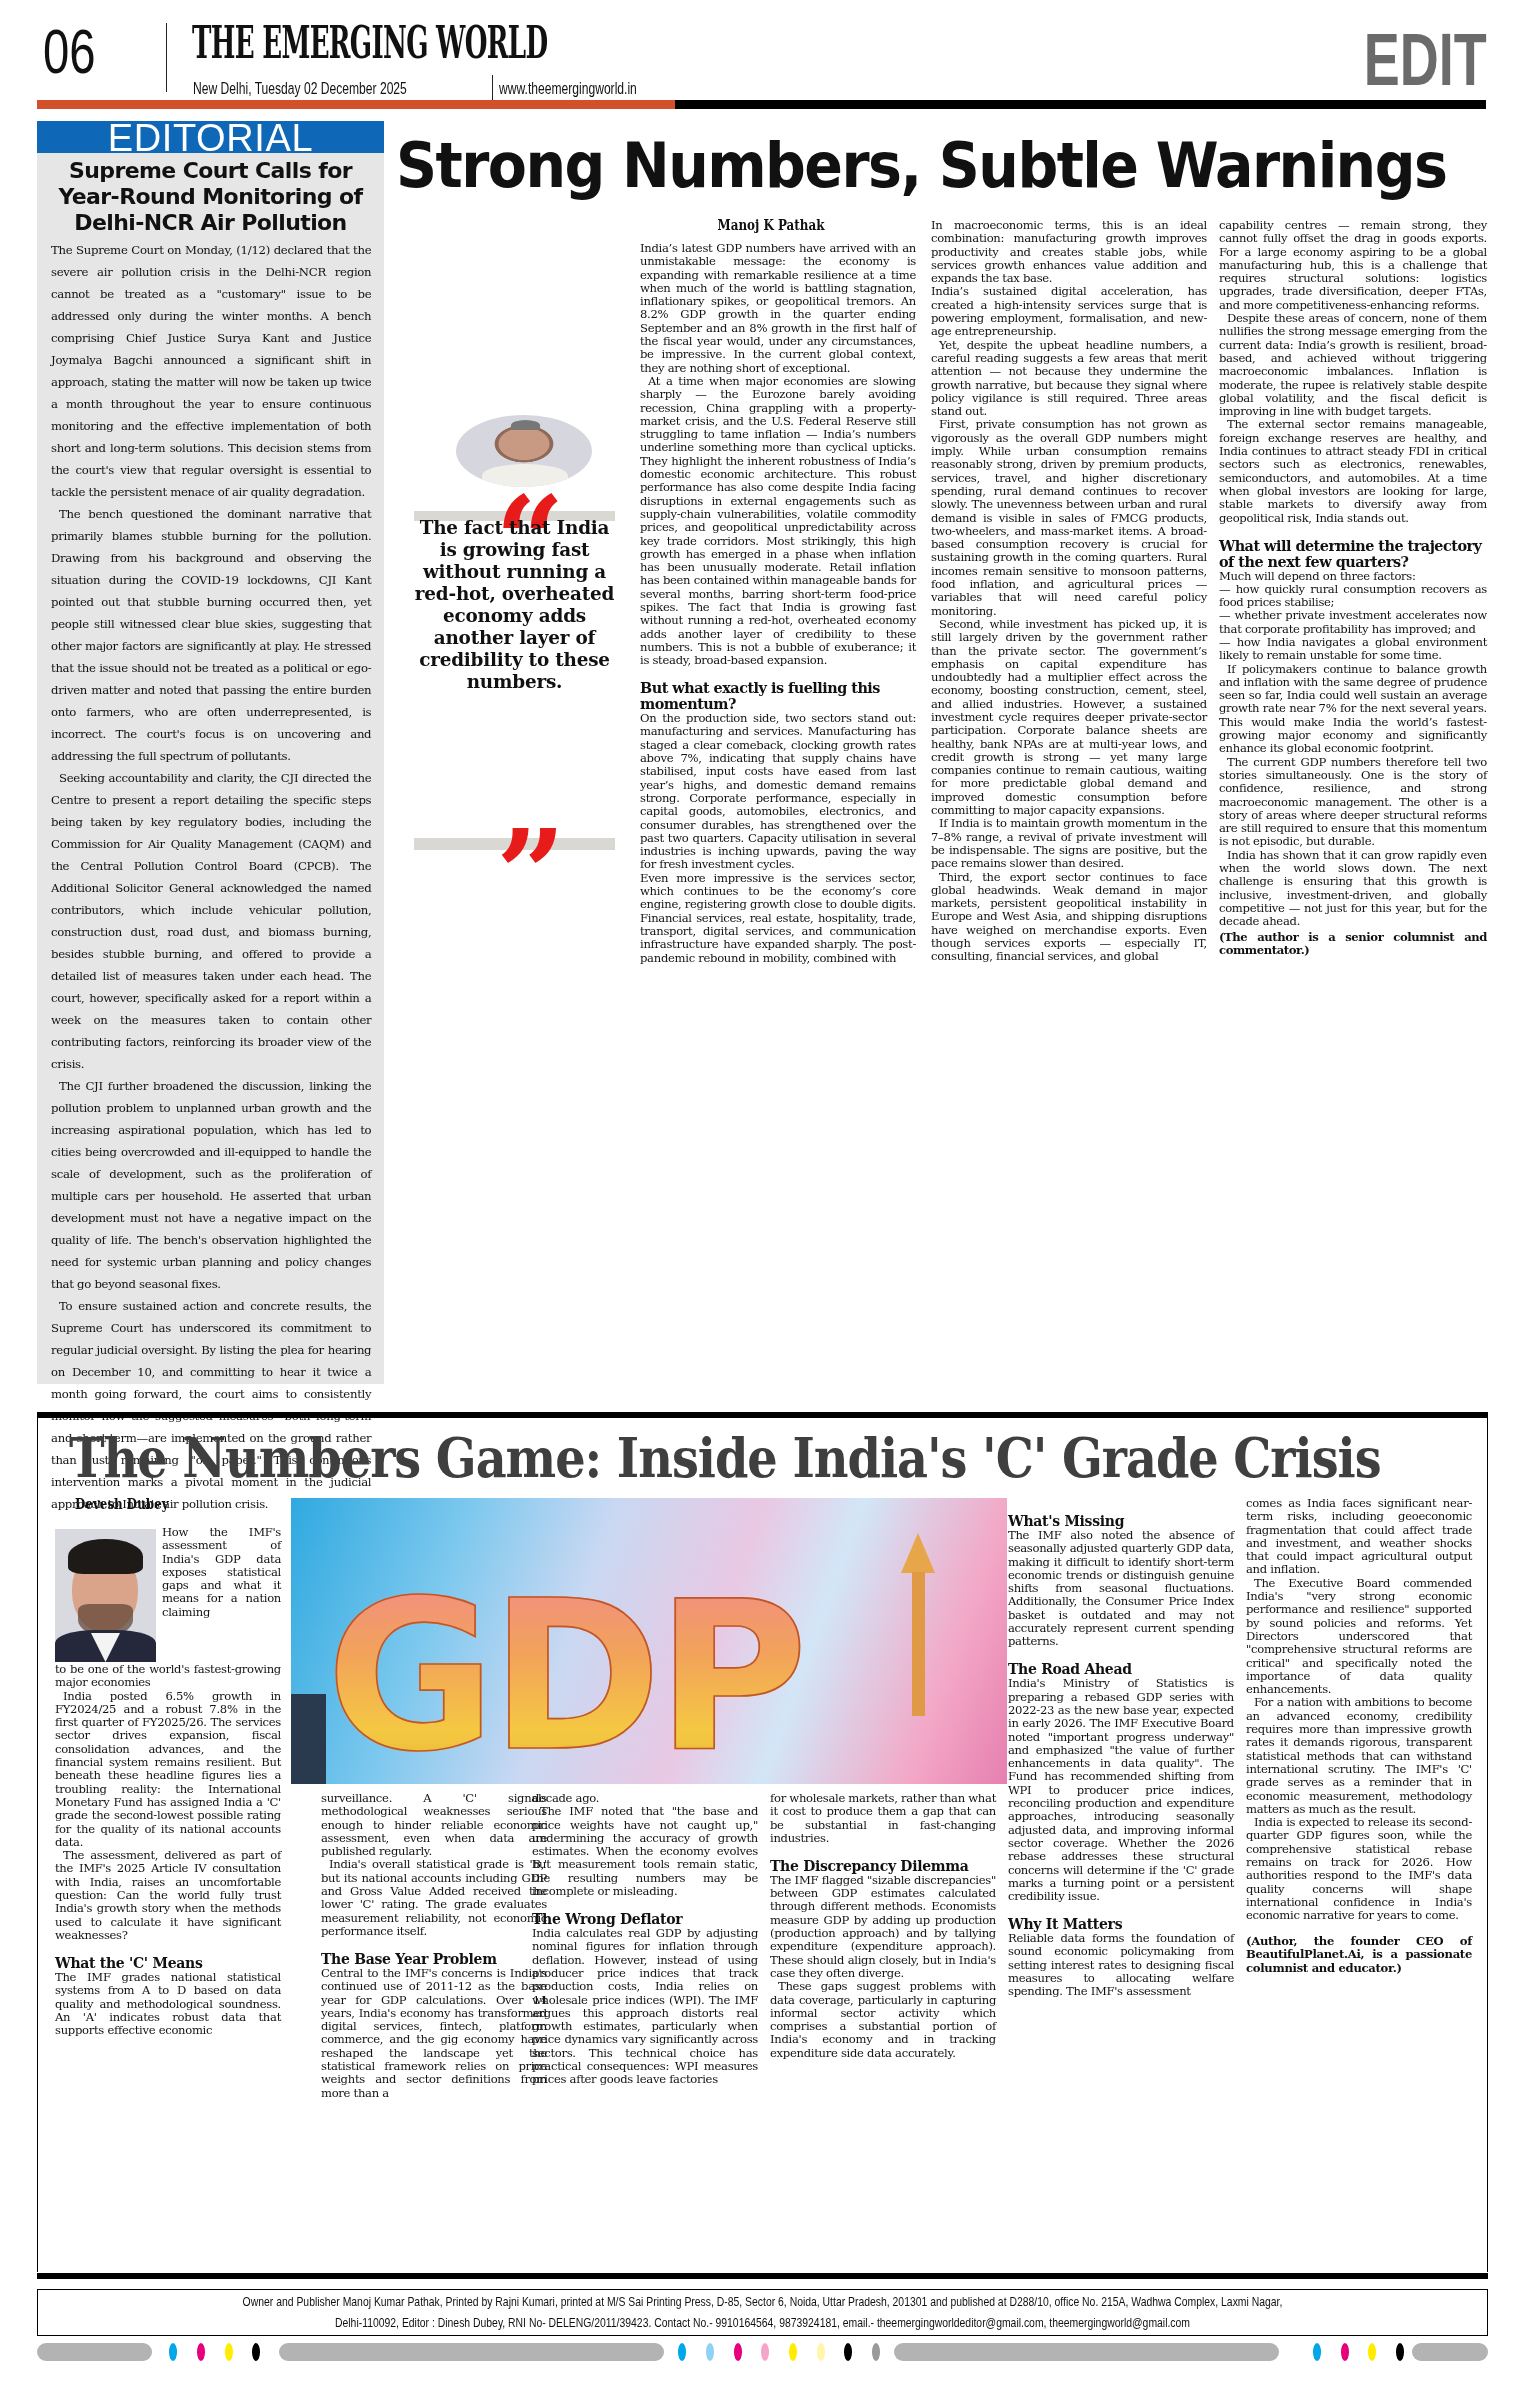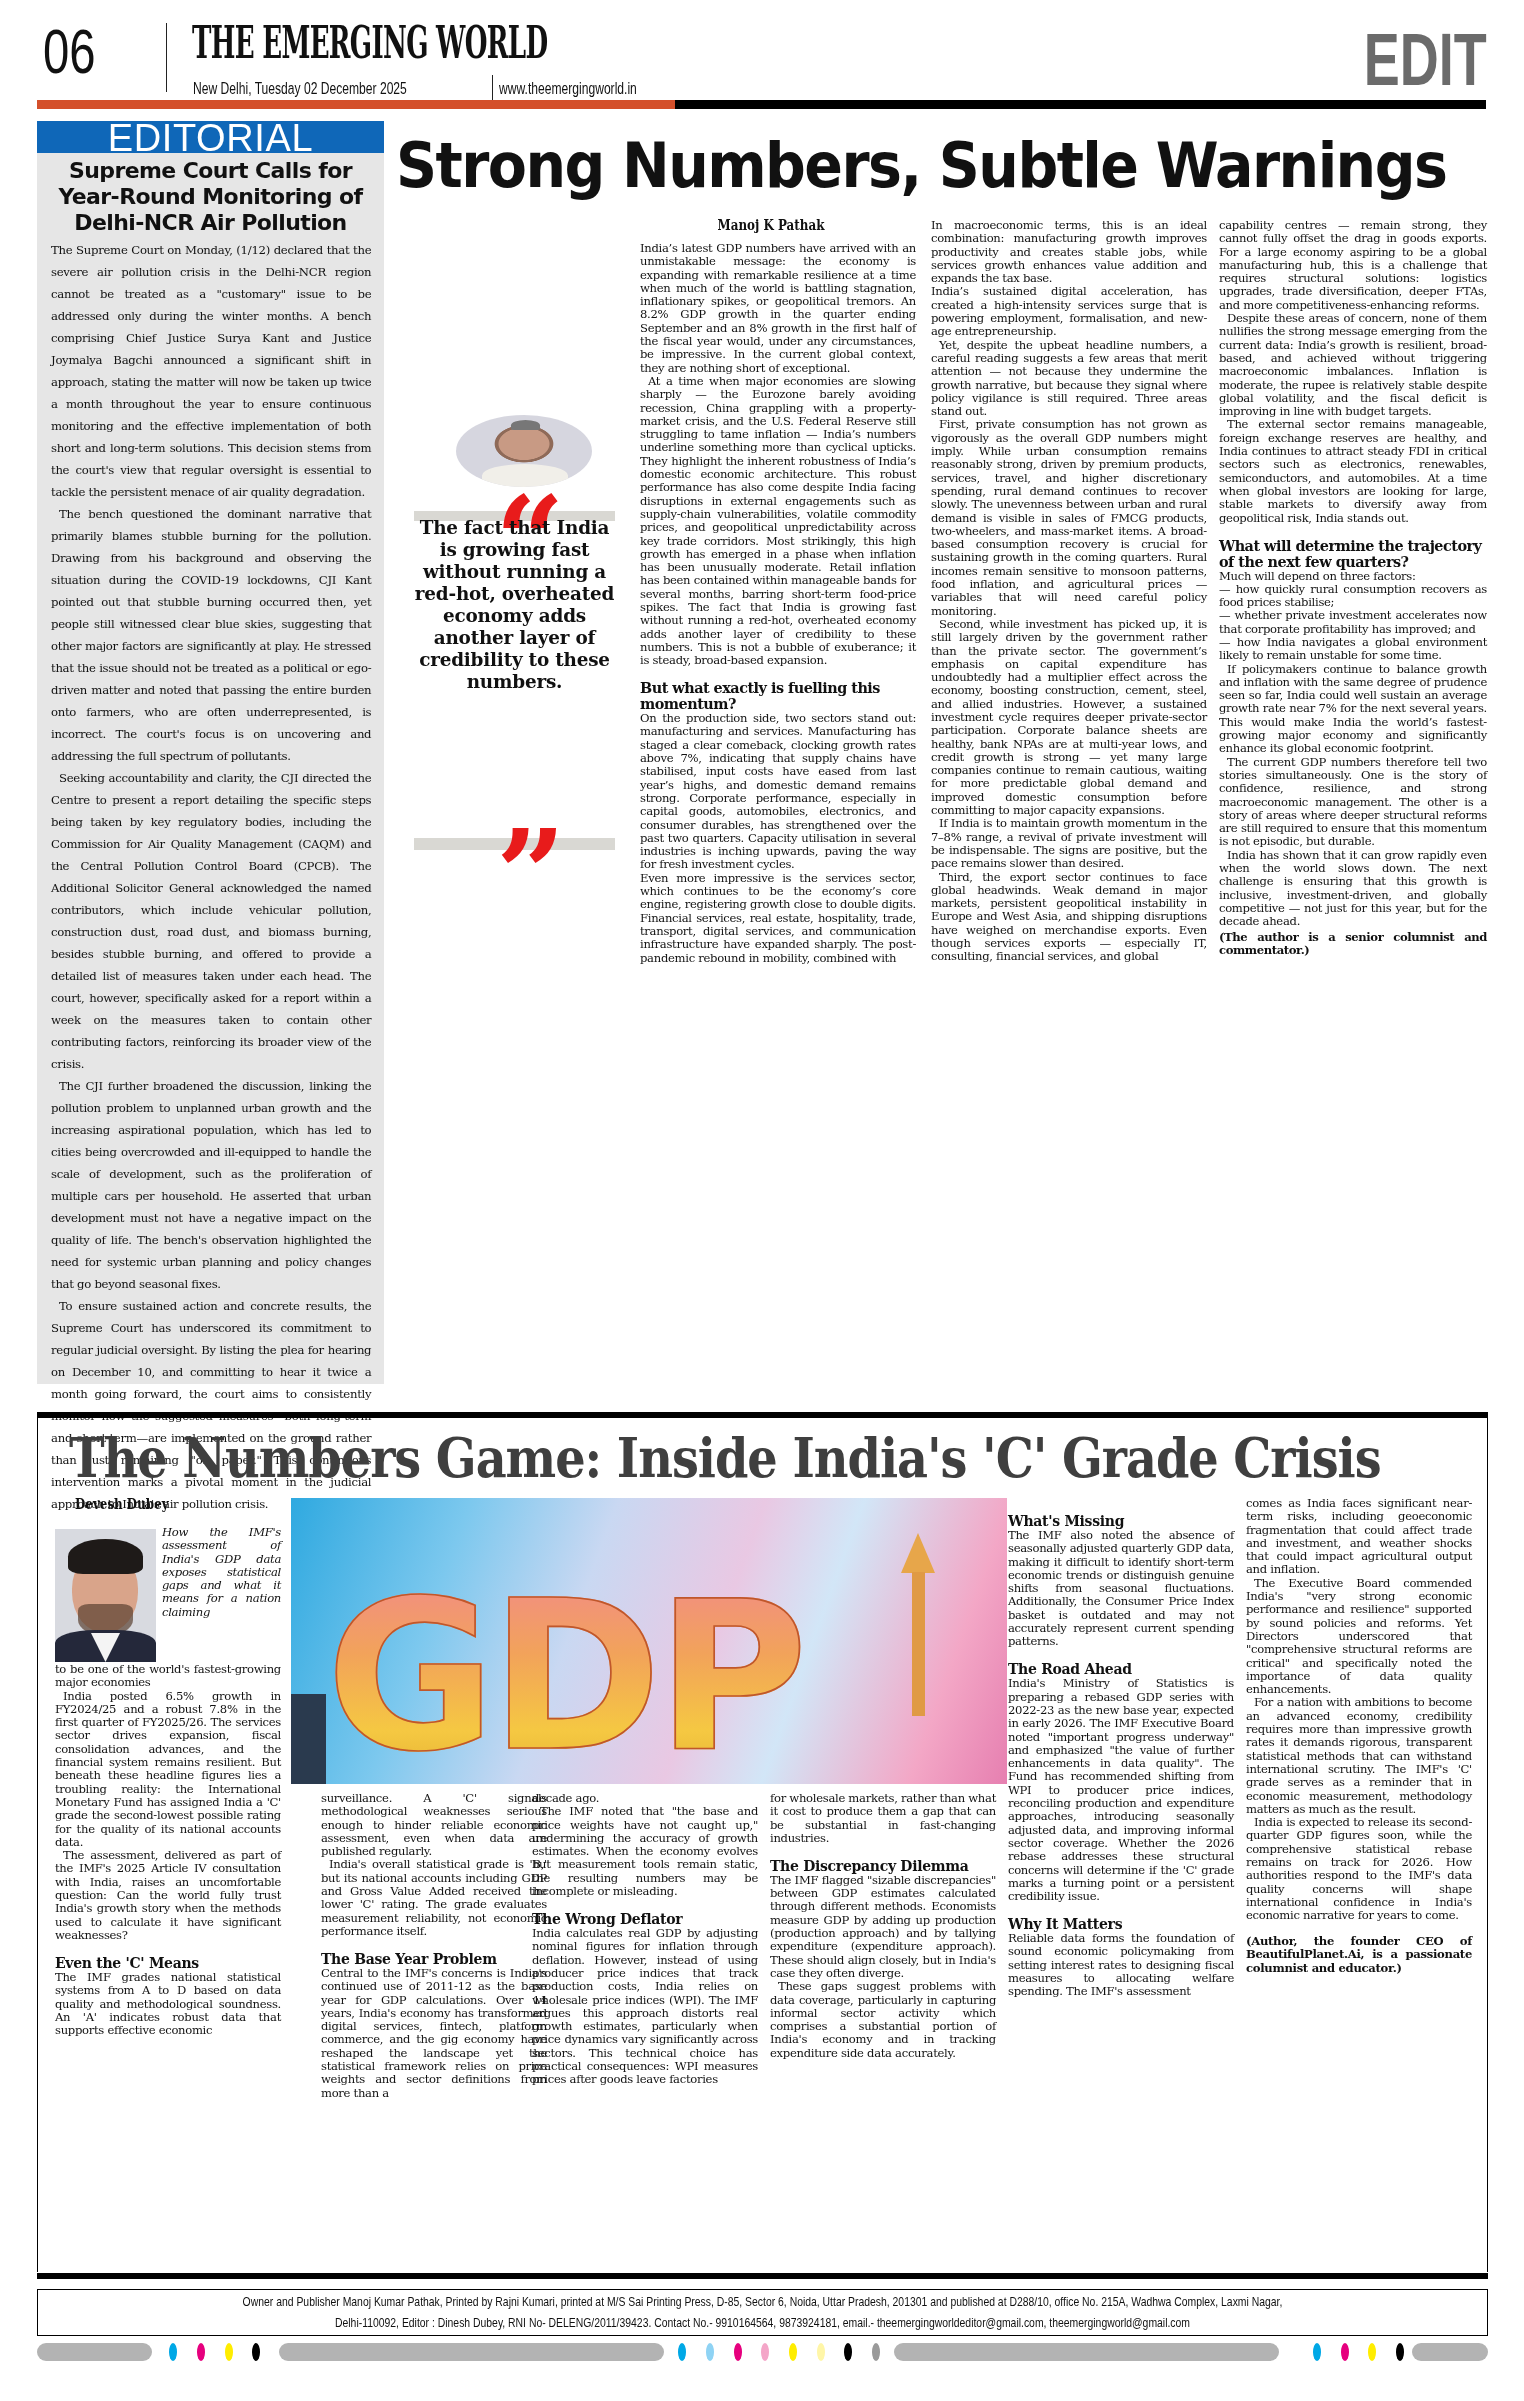--- a/index.html
+++ b/index.html
@@ -66,21 +66,21 @@
   .gdp-letters { position: absolute; left: 35px; top: 69px; font-family: "DejaVu Sans", sans-serif; font-weight: bold; font-size: 207px; line-height: 219px; letter-spacing: -5.8px; background: linear-gradient(180deg, #f28a8a 0%, #f2a35a 40%, #f5c842 75%, #e3b030 100%); -webkit-background-clip: text; background-clip: text; color: transparent; -webkit-text-stroke: 1.7px #c0572b; }
   .gdp-arrow { position: absolute; left: 610px; top: 35px; width: 0; height: 0; border-left: 17.3px solid transparent; border-right: 17.3px solid transparent; border-bottom: 40px solid #e7a64a; }
   .gdp-arrow-shaft { position: absolute; left: 621px; top: 74px; width: 12.7px; height: 144px; background: #e09a45; }
   .gdp-calc { position: absolute; left: 0; top: 196px; width: 35px; height: 90px; background: #2a3a4e; }
 
   .lcol { position: absolute; font-family: "DejaVu Serif", serif; font-size: 11.6px; line-height: 13.3px; text-align: justify; letter-spacing: -0.3px; }
   .lcol p + p { text-indent: 8px; }
   .lcol .subhead { font-weight: bold; font-size: 14px; line-height: 16px; margin-top: 12.7px; text-indent: 0 !important; text-align: left; letter-spacing: -0.3px; }
   .lcol .nogap { text-indent: 0 !important; }
   .lcol .bold-note { font-weight: bold; margin-top: 12.7px; text-indent: 0 !important; }
-  .lcol-intro { left: 162px; top: 1526px; width: 119px; font-style: italic; }
+  .lcol-intro { left: 162px; top: 1526px; width: 119px; }
   .lcol-a { left: 55px; top: 1663px; width: 226px; }
   .lcol-b { left: 293px; top: 1792px; width: 226px; margin-left: 28px; }
   .lcol-c { left: 532px; top: 1792px; width: 226px; }
   .lcol-d { left: 770px; top: 1792px; width: 226px; }
   .lcol-e { left: 1008px; top: 1497px; width: 226px; }
   .lcol-f { left: 1246px; top: 1497px; width: 226px; }
 
   .bottom-rule { position: absolute; left: 37px; top: 2273px; width: 1451px; height: 5.8px; background: #000; }
 
   
@@ -185,21 +185,21 @@
   <div class="gdp-arrow-shaft"></div>
 </div>
 
 <div class="lcol lcol-intro">
   <p>How the IMF's assessment of India's GDP data exposes statistical gaps and what it means for a nation claiming</p>
 </div>
 <div class="lcol lcol-a">
     <p class="nogap">to be one of the world's fastest-growing major economies</p>
     <p>India posted 6.5% growth in FY2024/25 and a robust 7.8% in the first quarter of FY2025/26. The services sector drives expansion, fiscal consolidation advances, and the financial system remains resilient. But beneath these headline figures lies a troubling reality: the International Monetary Fund has assigned India a 'C' grade the second-lowest possible rating for the quality of its national accounts data.</p>
     <p>The assessment, delivered as part of the IMF's 2025 Article IV consultation with India, raises an uncomfortable question: Can the world fully trust India's growth story when the methods used to calculate it have significant weaknesses?</p>
-    <h3 class="subhead">Even the 'C' Means</h3>
+    <h3 class="subhead">What the 'C' Means</h3>
     <p class="nogap">The IMF grades national statistical systems from A to D based on data quality and methodological soundness. An 'A' indicates robust data that supports effective economic</p>
   </div>
 <div class="lcol lcol-b">
     <p class="nogap">surveillance. A 'C' signals methodological weaknesses serious enough to hinder reliable economic assessment, even when data are published regularly.</p>
     <p>India's overall statistical grade is 'B,' but its national accounts including GDP and Gross Value Added received the lower 'C' rating. The grade evaluates measurement reliability, not economic performance itself.</p>
     <h3 class="subhead">The Base Year Problem</h3>
     <p class="nogap">Central to the IMF's concerns is India's continued use of 2011-12 as the base year for GDP calculations. Over 14 years, India's economy has transformed digital services, fintech, platform commerce, and the gig economy have reshaped the landscape yet the statistical framework relies on price weights and sector definitions from more than a</p>
   </div>
 <div class="lcol lcol-c">
     <p class="nogap">decade ago.</p>

